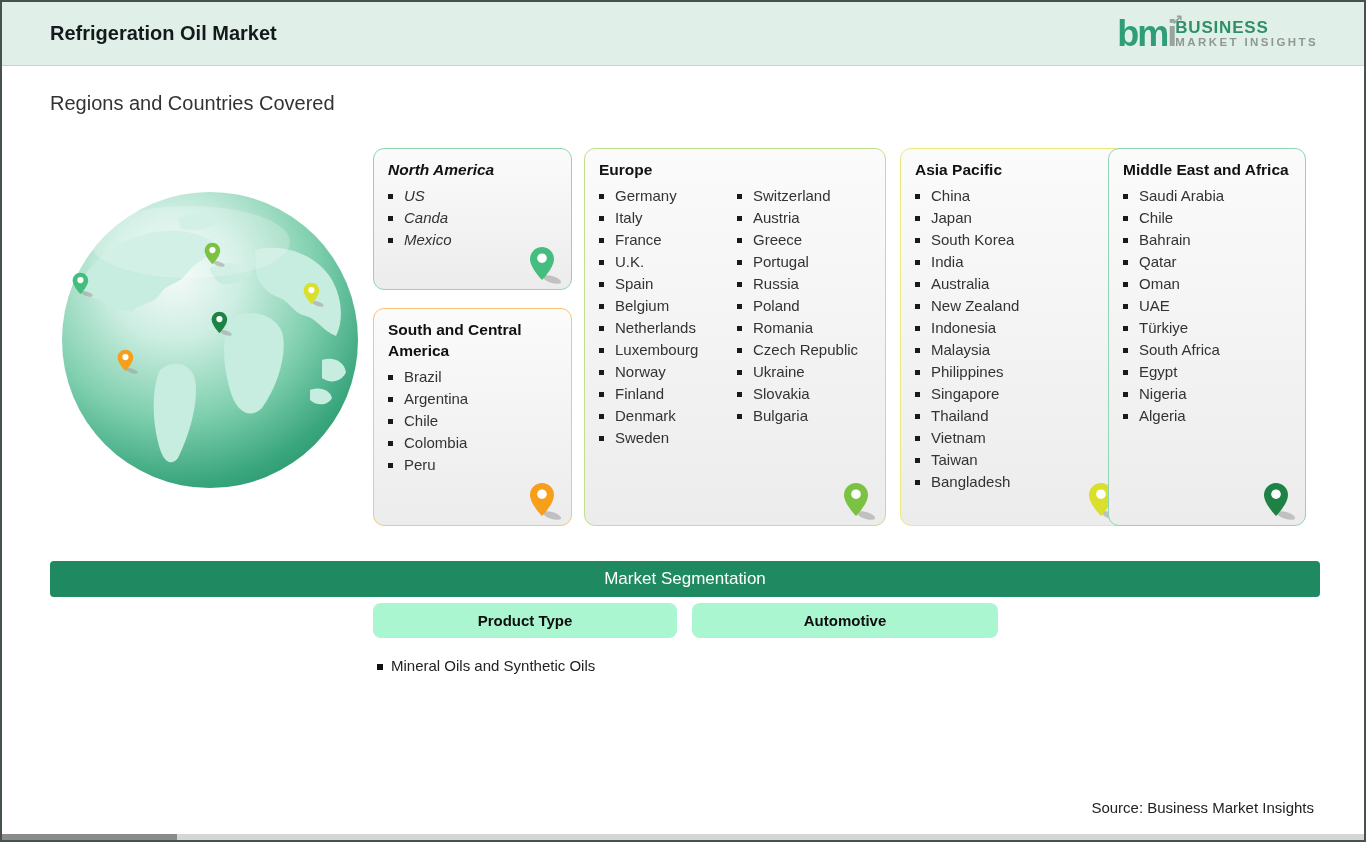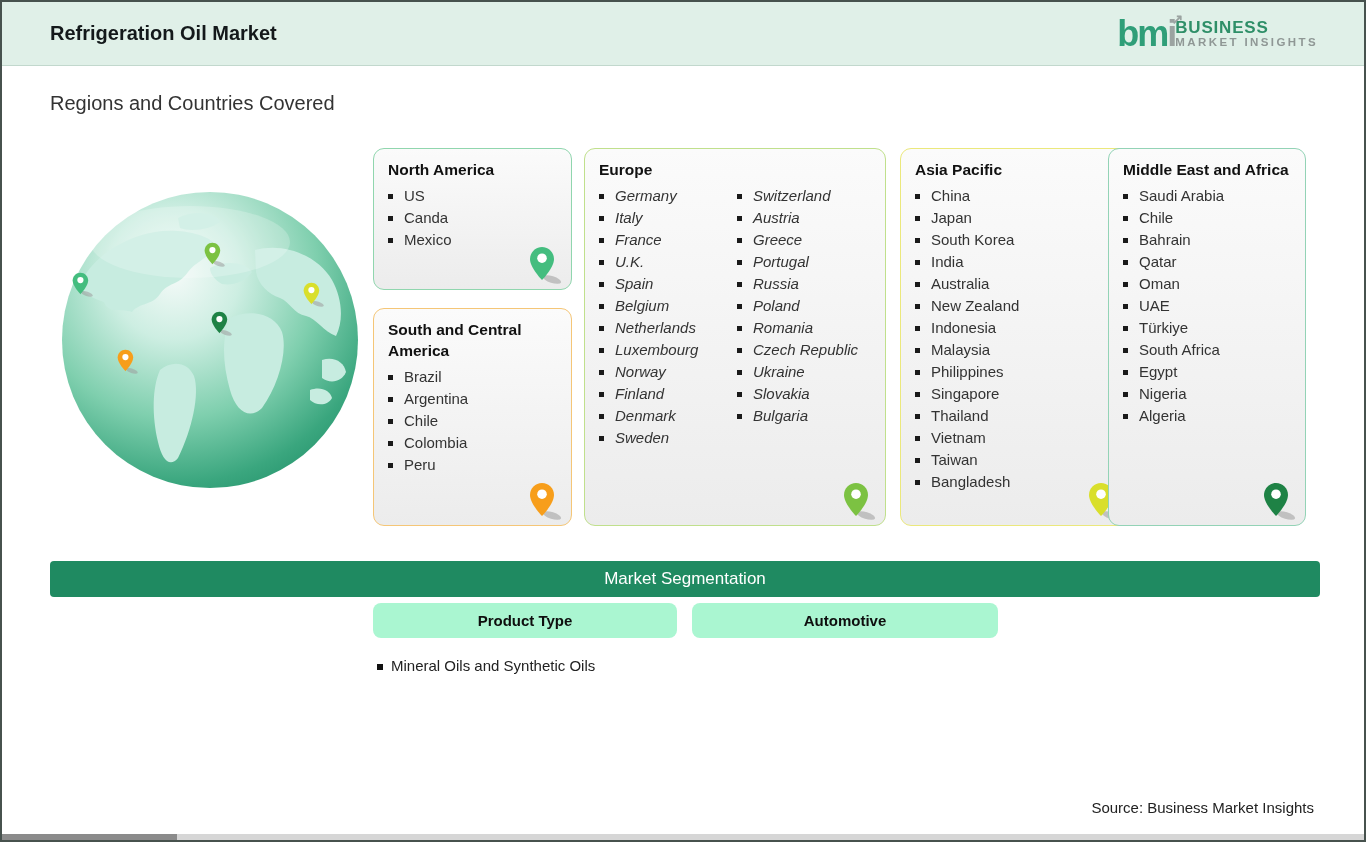--- a/index.html
+++ b/index.html
@@ -36,26 +36,26 @@
     position:absolute; background:linear-gradient(180deg,#fbfbfb,#ececec);
     border:1.5px solid #9ad1ae; border-radius:11px; padding:10px 14px;
   }
   .card-title { font-size:15.5px; font-weight:700; color:#111; line-height:21px; margin-bottom:5px; }
   ul.country-list { list-style:none; }
   ul.country-list li { font-size:15px; color:#333; line-height:22px; white-space:nowrap; }
   ul.country-list li::before {
     content:""; display:inline-block; width:5px; height:5px; background:#1a1a1a;
     margin-right:11px; vertical-align:2.5px;
   }
-  .card-na  { left:371px; top:146px; width:199px; height:142px; }
+  .card-na  { left:371px; top:146px; width:199px; height:142px;font-style:italic; }
   .card-sca { left:371px; top:306px; width:199px; height:218px; }
   .card-eu  { left:582px; top:146px; width:302px; height:378px; }
   .card-ap  { left:898px; top:146px; width:231px; height:378px; }
   .card-mea { left:1106px; top:146px; width:198px; height:378px; }
-  .eu-cols { display:flex; gap:4px;font-style:italic; }
+  .eu-cols { display:flex; gap:4px; }
   .eu-cols ul { flex:1; }
   .pin { position:absolute; right:8px; bottom:5px; width:34px; height:38px; }
   .pin svg { width:34px; height:38px; display:block; }
   .pin-sm, .pin-sm svg { width:22px; height:25px; }
   .pin-sm svg { display:block; }
   
   .seg-bar {
     position:absolute; left:48px; top:559px; width:1270px; height:36px;
     background:#1f8a61; border-radius:4px; color:#fff; font-size:17px;
     display:flex; align-items:center; justify-content:center;

